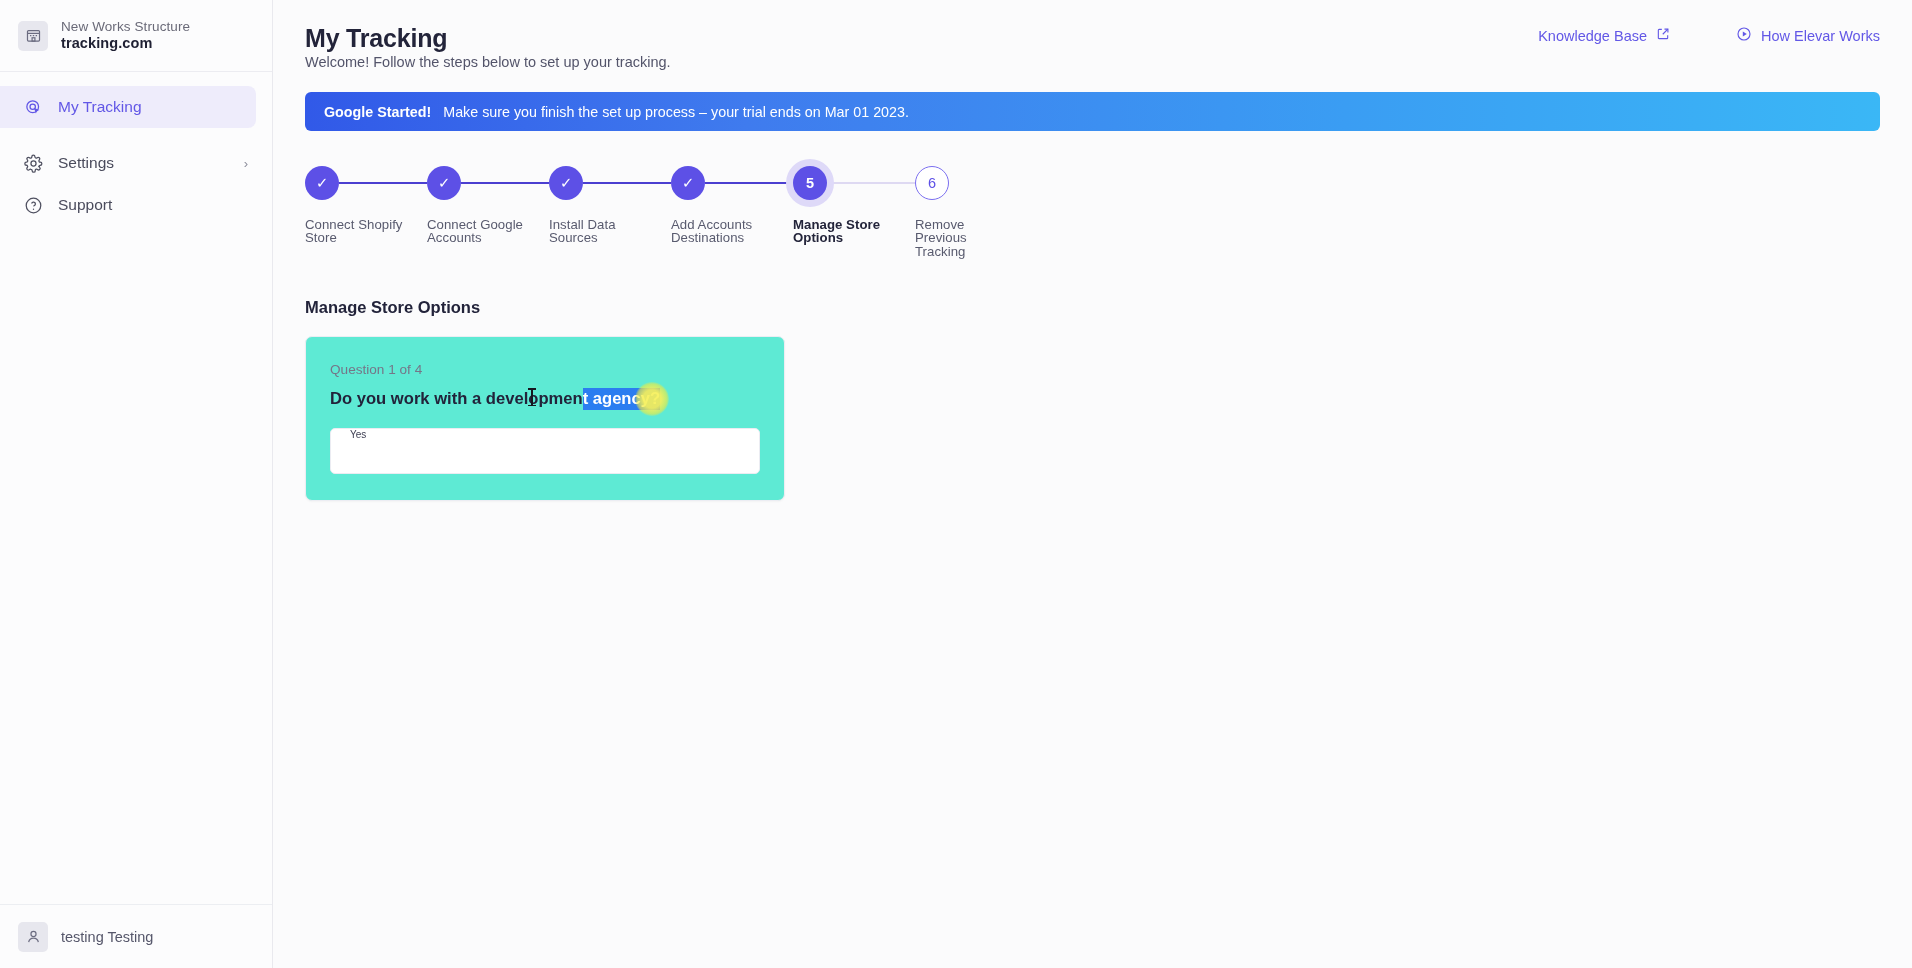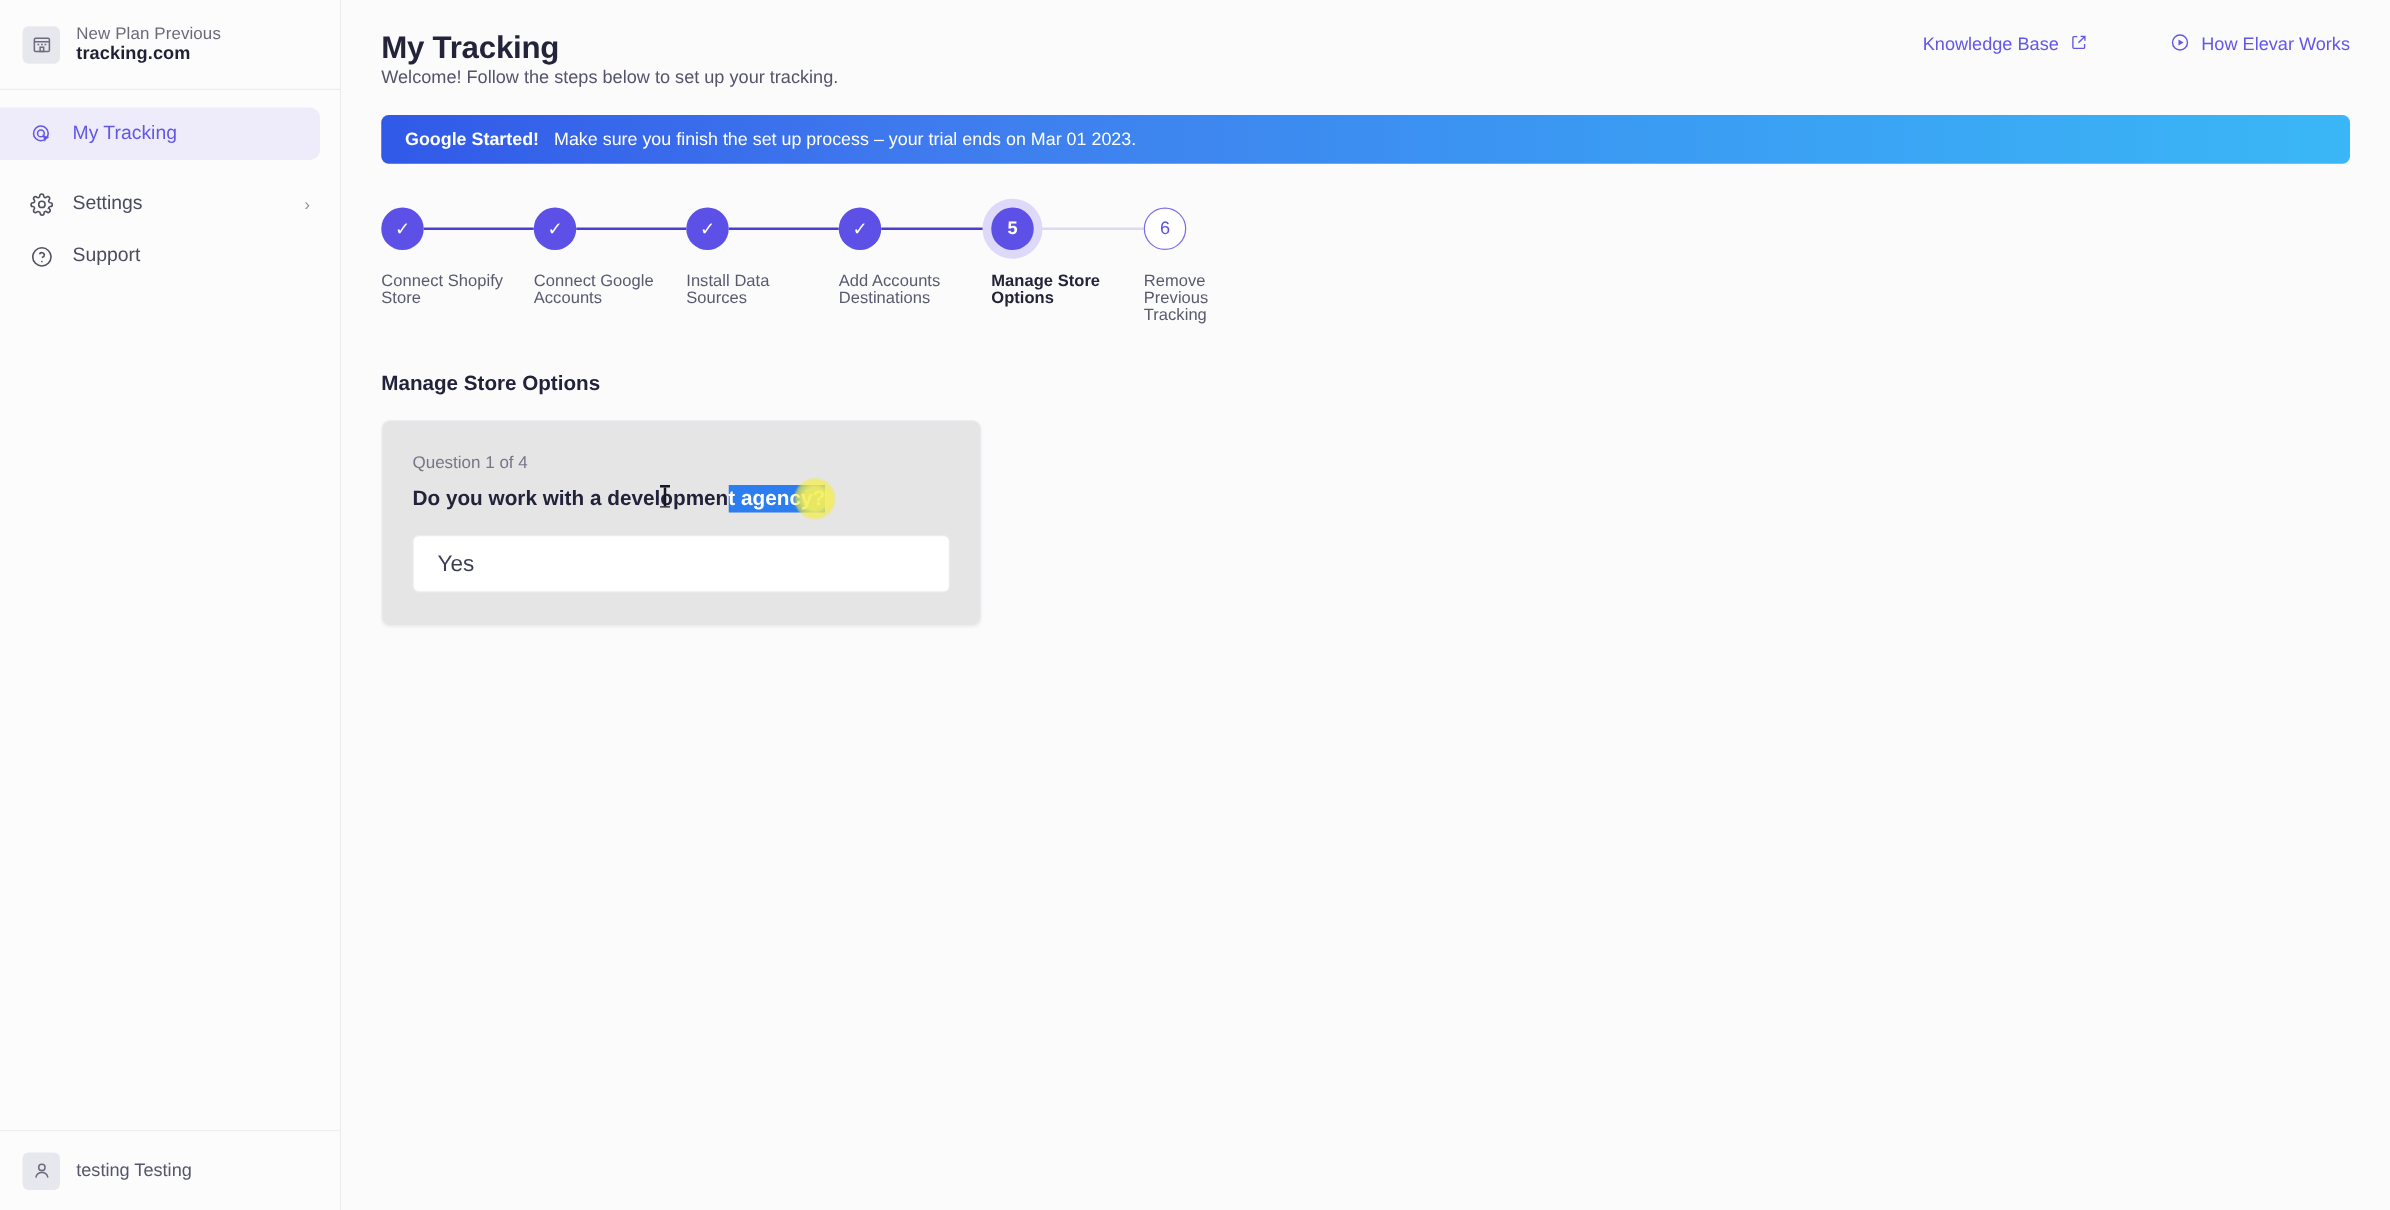--- a/index.html
+++ b/index.html
@@ -208,21 +208,21 @@
   
   .section-title {
     margin-top: 40px;
     font-size: 16.5px;
     font-weight: 700;
     color: #22233a;
   }
   .qcard {
     margin-top: 19px;
     width: 480px;
-    background: #e5e5e5;
+    background: #5eead4;
     border: 1px solid #ecedf3;
     border-radius: 7px;
     padding: 25px 24px 26px 24px;
     box-shadow: 0 1px 2px rgba(20,20,40,.035);
   }
   .q-count {
     font-size: 13.6px;
     color: #757688;
   }
   .q-text {
@@ -238,23 +238,23 @@
     background: #2b7df0;
     color: #ffffff;
     padding: 1px 0 2px 0;
   }
   .opt {
     margin-top: 19px;
     height: 46px;
     border: 1px solid #ebecf2;
     border-radius: 5px;
     display: flex;
-    align-items: center;
+    align-items: flex-start;
     padding-left: 19px;
-    font-size: 18px;
+    font-size: 10px;
     color: #3d3e52;
     background: #fff;
     cursor: pointer;
   }
   .opt:first-of-type { margin-top: 22px; }
 
   
   .click-halo {
     position: absolute;
     width: 34px; height: 34px;
@@ -290,21 +290,21 @@
     <div class="store-block">
       <span class="store-icon">
         <svg width="17" height="17" viewBox="0 0 24 24" fill="none" stroke="#6b6c80" stroke-width="1.7">
           <rect x="3.5" y="5" width="17" height="15" rx="1.5"></rect>
           <path d="M3.5 9h17"></path>
           <path d="M7 12.2h2M11 12.2h2M15 12.2h2"></path>
           <rect x="10" y="15.2" width="4" height="4.8"></rect>
         </svg>
       </span>
       <span class="store-text">
-        <span class="store-plan">New Plan Previous</span>
+        <span class="store-plan">New Works Structure</span>
         <span class="store-domain">tracking.com</span>
       </span>
     </div>
 
     <nav class="nav">
 
       <div class="nav-item active">
         <span class="nav-ico">
           <svg width="19" height="19" viewBox="0 0 24 24" fill="none" stroke="#6257e6" stroke-width="1.6">
             <circle cx="11" cy="11" r="7.4"></circle>

